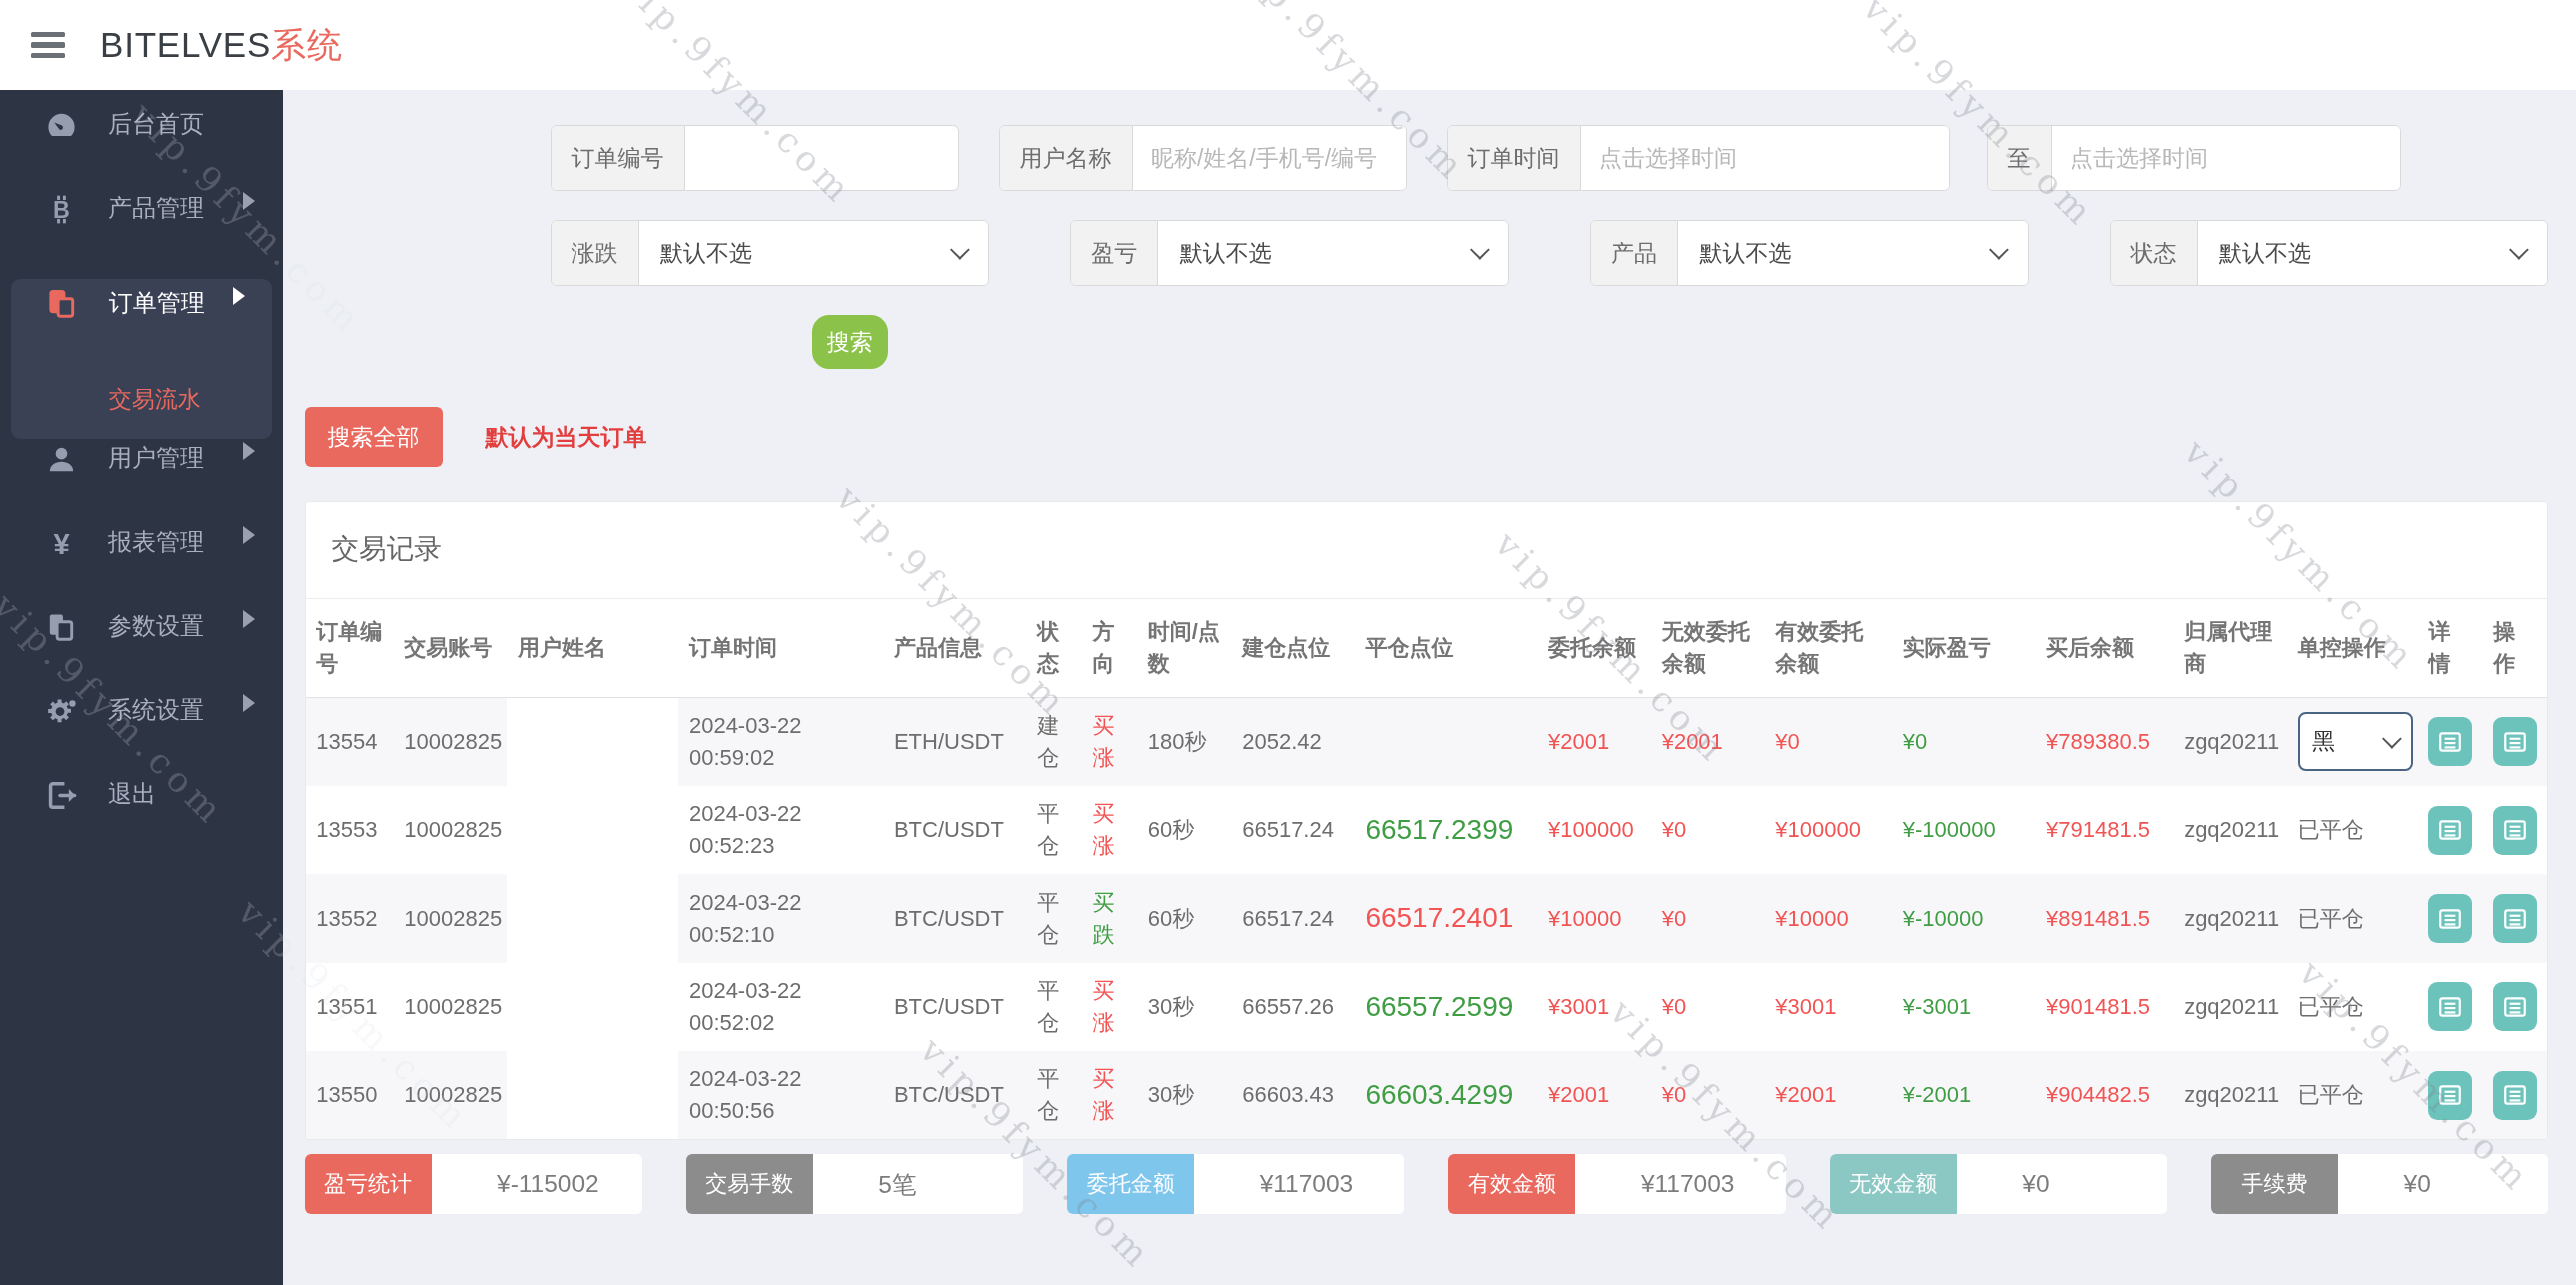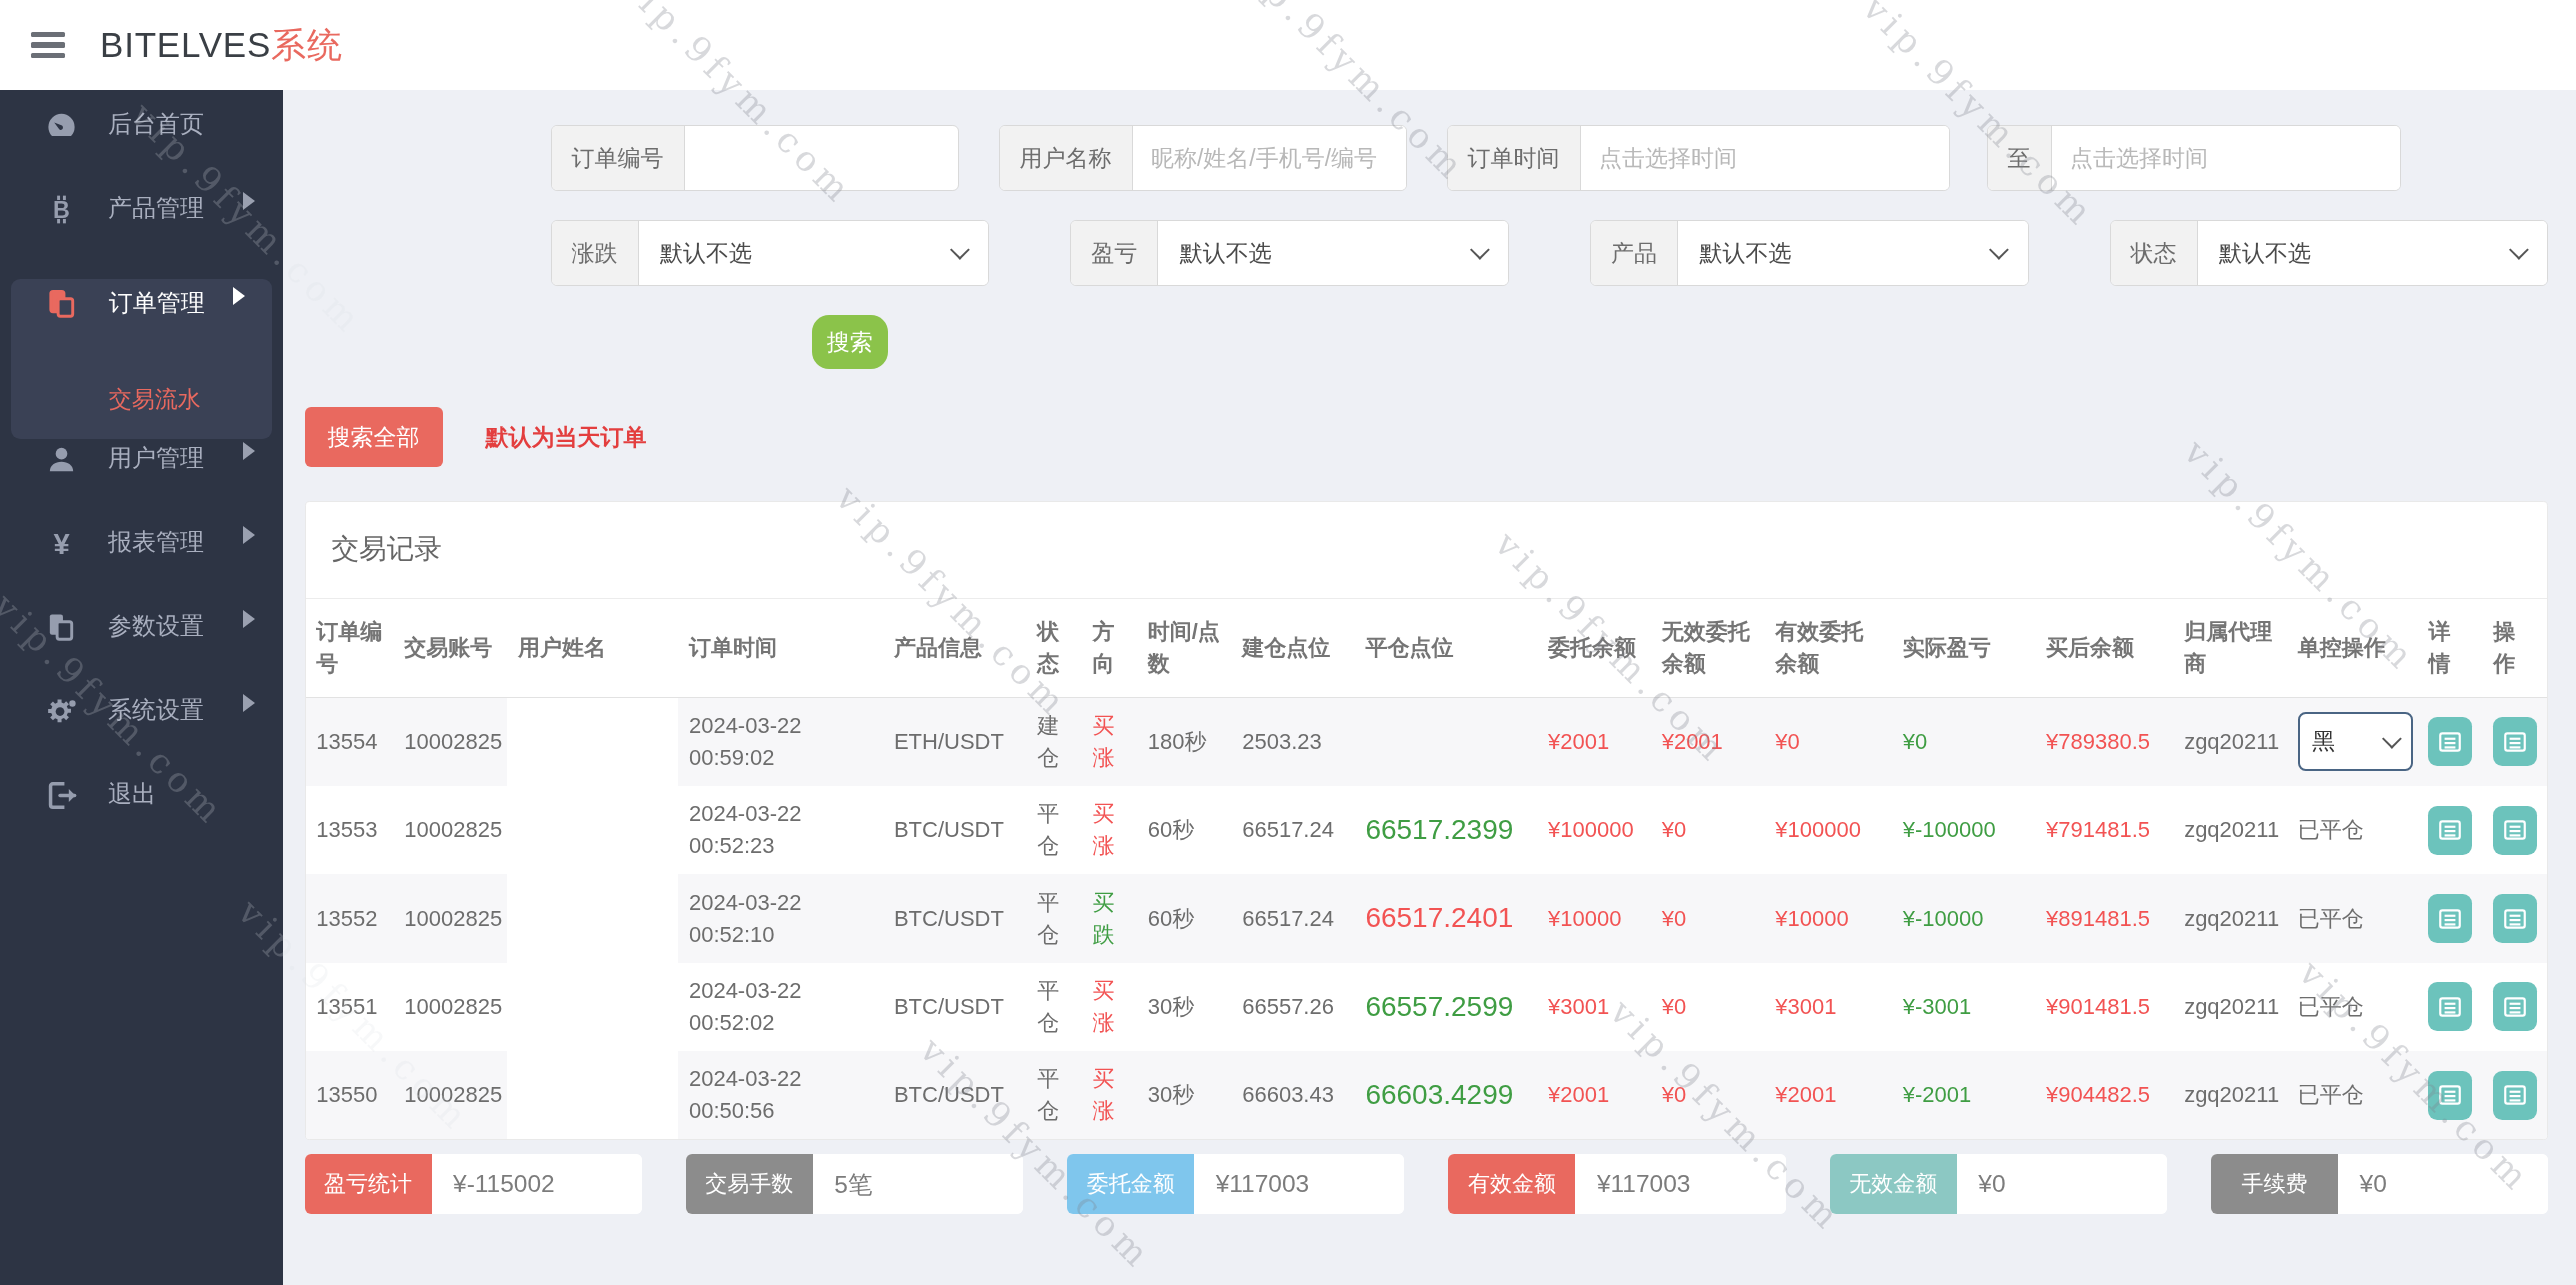--- a/index.html
+++ b/index.html
@@ -61,21 +61,21 @@
   .red { color:#f25353; }
   .green { color:#3f9d43; }
   .ctr { text-align:center; }
   .ctl-select { display:inline-flex; align-items:center; justify-content:space-between; width:115px; border:2.3px solid #4a6584; border-radius:7.7px; background:#fff; padding:10.7px 12.3px; cursor:pointer; }
   .ctl-select .val { font-size:23px; color:#333; }
   .ctl-select .chev { border-color:#555; }
   .act-btn { width:44px; height:49px; background:#6cc3bc; border:none; border-radius:9.2px; cursor:pointer; display:inline-flex; align-items:center; justify-content:center; }
 
   
   .summary { display:flex; margin-top:13.8px; gap:44px; }
-  .sgroup { flex:1; display:flex; height:60px; border-radius:6.1px; overflow:hidden; background:#fff; }
+  .sgroup { flex:1; display:flex; height:60px; border-radius:6.1px; overflow:hidden; background:#fff;gap:44px; }
   .sgroup .slabel { min-width:127px; display:flex; align-items:center; justify-content:center; color:#fff; font-size:22px; white-space:nowrap; padding:0 15.3px; }
   .sgroup .svalue { flex:1; display:flex; align-items:center; padding-left:21.5px; font-size:24.5px; color:#7c7c7c; background:#fff; }
   .s-red { background:#e9695f; } .s-gray { background:#8c8c8c; } .s-blue { background:#7fc6ed; } .s-teal { background:#8cc8c3; }
 
   
   .wm { position:absolute; font-family:"DejaVu Serif",serif; font-size:35px; letter-spacing:6.1px; color:rgba(125,130,140,0.30); transform:rotate(45deg); white-space:nowrap; pointer-events:none; z-index:5; }
   .wm.light { color:rgba(220,222,228,0.22); }
 </style>
 </head>
 <body>
@@ -300,21 +300,21 @@
           <tbody>
             <tr class="odd">
               <td>13554</td>
               <td>10002825</td>
               <td class="namecell"></td>
               <td>2024-03-22 00:59:02</td>
               <td>ETH/USDT</td>
               <td>建仓</td>
               <td class="red">买涨</td>
               <td>180秒</td>
-              <td>2503.23</td>
+              <td>2052.42</td>
               <td class="closeval"></td>
               <td class="red">¥2001</td>
               <td class="red">¥2001</td>
               <td class="red">¥0</td>
               <td class="green">¥0</td>
               <td class="red">¥789380.5</td>
               <td>zgq20211</td>
               <td>
                 <div class="ctl-select">
                   <span class="val">黑</span>

